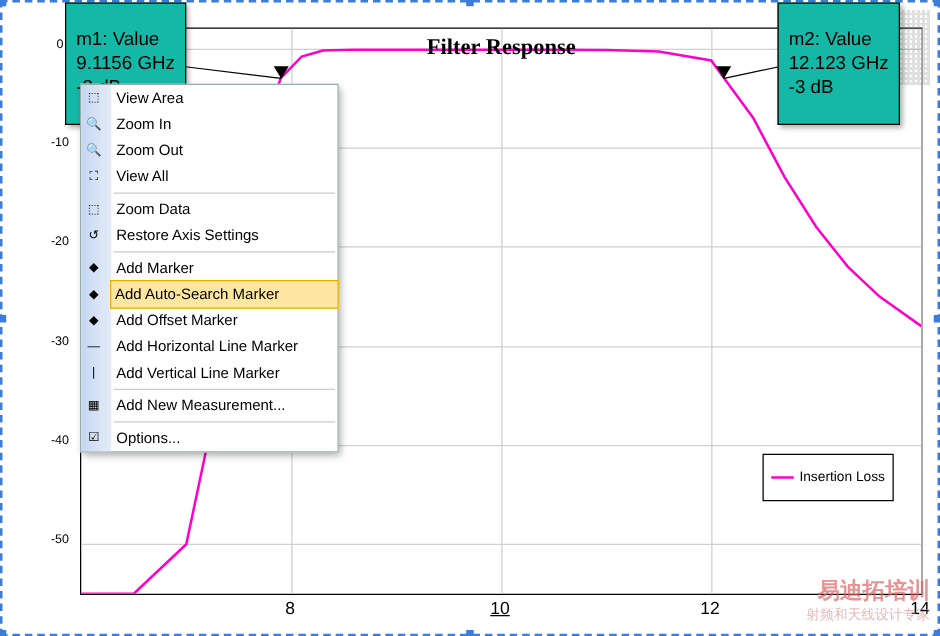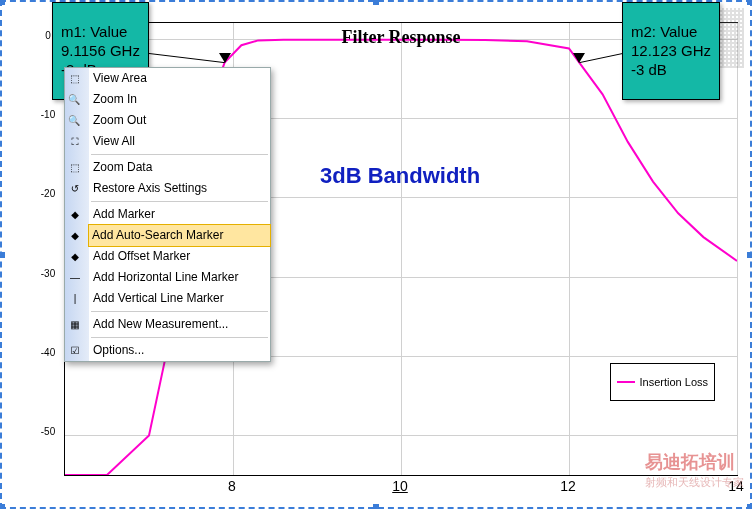--- a/index.html
+++ b/index.html
@@ -20,21 +20,21 @@
 .ctx-iconcol{width:24px;background:linear-gradient(to right,#c6d7f2,#e5ecf8)}
 .ctx-items{flex:1}
 .ctx-item{height:21px;line-height:21px;padding-left:4px;cursor:default;position:relative;font-size:12px}
 .ctx-item.sel{background:#ffe6a0;border:1px solid #e5b000;margin:-1px;padding-left:3px}
 .ctx-sep{height:1px;background:#ccc;margin:2px 2px}
 .ctx-icon{position:absolute;left:-22px;top:2px;width:16px;height:16px;display:flex;align-items:center;justify-content:center;font-size:10px}
 .ctx-arrow{position:absolute;right:6px;top:4px}
 .handle{position:absolute;width:6px;height:6px;background:#3b7dd8}
 .curve{position:absolute;left:0;top:0;pointer-events:none;z-index:2}
 .mk-tri{position:absolute;width:0;height:0;border-left:6px solid transparent;border-right:6px solid transparent;border-top:10px solid #000;z-index:4}
-.watermark{position:absolute;right:6px;bottom:18px;text-align:left;color:#d99;font-size:11px;line-height:1.3;z-index:1;opacity:0.7}
+.watermark{position:absolute;right:6px;bottom:8px;text-align:right;color:#d99;font-size:11px;line-height:1.3;z-index:1;opacity:0.7}
 .qr{position:absolute;right:6px;top:6px;width:50px;height:60px;opacity:0.25;background:repeating-linear-gradient(0deg,#888 0 2px,transparent 2px 4px),repeating-linear-gradient(90deg,#888 0 2px,transparent 2px 4px);z-index:1}
 </style>
 </head>
 <body>
 
 <div class="frame">
   <div class="handle" style="left:-3px;top:-3px"></div>
   <div class="handle" style="right:-3px;top:-3px"></div>
   <div class="handle" style="left:-3px;bottom:-3px"></div>
   <div class="handle" style="right:-3px;bottom:-3px"></div>
@@ -58,21 +58,20 @@
           <div class="grid-h" style="top: 174.456px;"></div>
           <div class="grid-h" style="top: 253.754px;"></div>
           <div class="grid-h" style="top: 333.053px;"></div>
           <div class="grid-h" style="top: 412.351px;"></div>
         </div>
       <svg class="curve" width="672" height="452">
         <path id="curve-path" stroke="#ff00cc" stroke-width="2" fill="none" d="M0.0 452.0 L42.0 452.0 L84.0 412.4 L109.2 293.4 L126.0 174.5 L142.8 87.2 L159.6 39.6 L176.4 22.2 L193.2 17.4 L218.4 16.7 L252.0 16.7 L294.0 16.7 L336.0 16.7 L378.0 16.7 L420.0 17.0 L462.0 18.2 L504.0 25.4 L514.3 39.6 L537.6 71.4 L562.8 118.9 L588.0 158.6 L613.2 190.3 L638.4 214.1 L672.0 237.9"></path>
         <line id="mlead1" stroke="#000" stroke-width="1" x1="159.7932" y1="39.64912280701757" x2="80" y2="30"></line>
         <line id="mlead2" stroke="#000" stroke-width="1" x1="514.332" y1="39.64912280701757" x2="560" y2="30"></line>
       </svg>
-      <div class="ann" style="left:255px;top:140px">3dB Bandwidth</div>
       <div class="legend">
         <div class="legend-sw"></div>
         <span>Insertion Loss</span>
       </div>
       <div id="mk1" class="mk-tri" style="left: 153.793px; top: 29.6491px;"></div>
       <div id="mk2" class="mk-tri" style="left: 508.332px; top: 29.6491px;"></div>
     </div>
     <div id="yticks">
         <div class="ytick" style="top: 27.8596px;">0</div>
         <div class="ytick" style="top: 107.158px;">-10</div>

